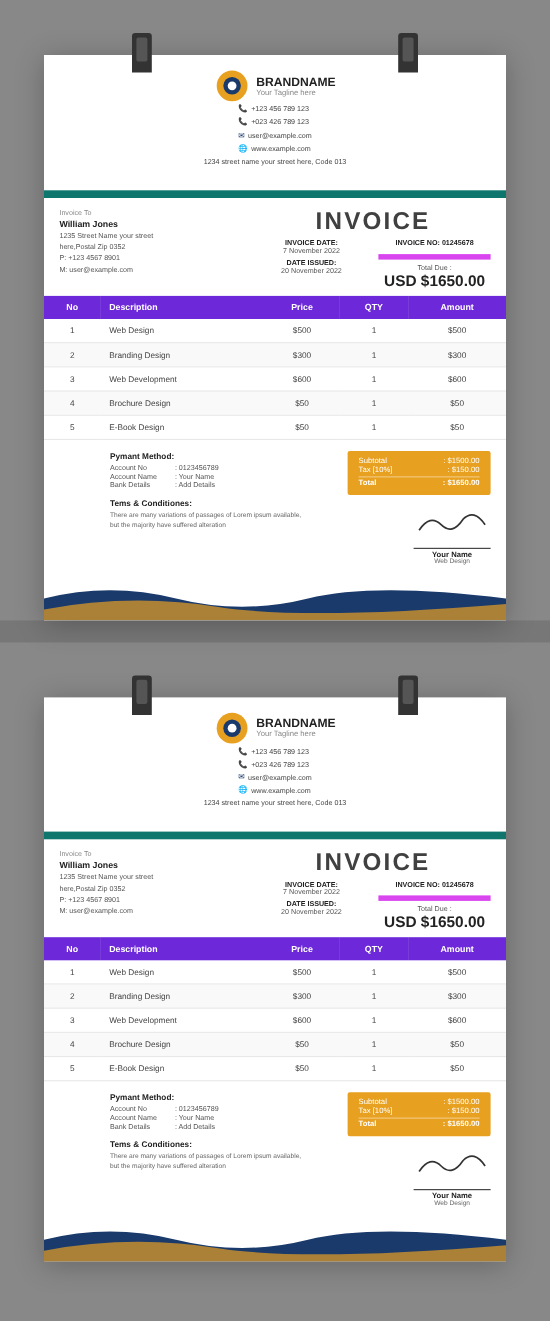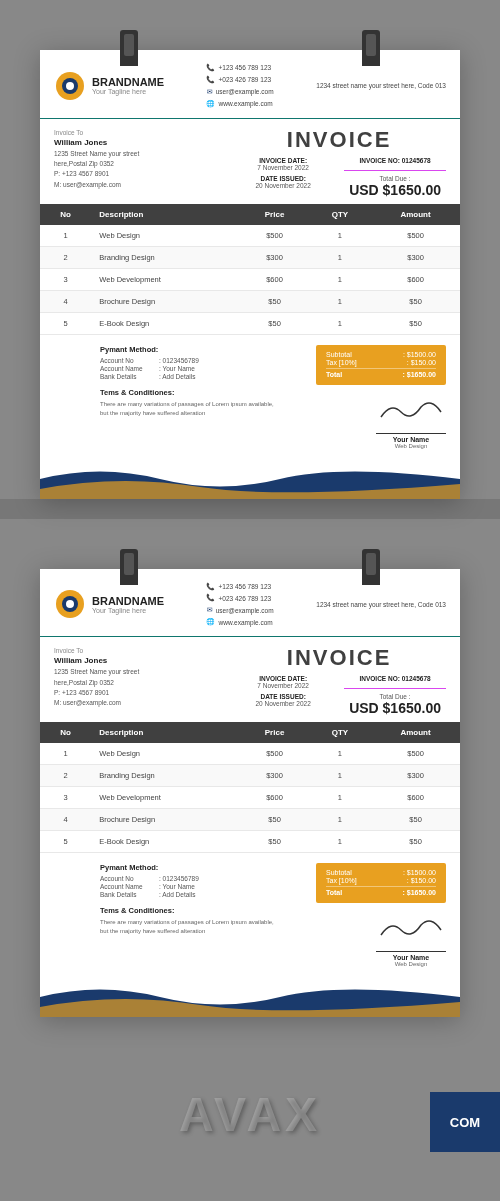--- a/index.html
+++ b/index.html
@@ -48,25 +48,26 @@
       background: #555;
       border-radius: 2px;
       top: 4px;
       left: 4px;
     }
     .clip-left { left: 80px; }
     .clip-right { right: 80px; }
 
     
     .invoice-header {
-      padding: 12px 14px 8px 14px;
+      padding: 12px 14px 20px 14px;
       display: flex;
       align-items: center;
       justify-content: space-between;
-      border-bottom: 1px solid #0f766e;
+      border-bottom: 7px solid #0f766e;
+      flex-direction: column;
     }
 
     .brand-area {
       display: flex;
       align-items: center;
       gap: 6px;
     }
 
     .brand-logo {
       width: 32px;
@@ -162,42 +163,42 @@
       color: #222;
       font-size: 6.5px;
     }
     .meta-value {
       color: #555;
       font-size: 6.5px;
     }
 
     .total-due-section {
       margin-top: 6px;
-      border-top: 1px solid #d946ef;
+      border-top: 5px solid #d946ef;
       padding-top: 4px;
     }
     .total-due-label {
       font-size: 6.5px;
       color: #555;
     }
     .total-due-amount {
       font-size: 14px;
       font-weight: bold;
       color: #222;
     }
 
     
     .invoice-table {
       width: 100%;
       border-collapse: collapse;
       font-size: 7.5px;
     }
 
     .invoice-table thead tr {
-      background: #404040;
+      background: #6d28d9;
       color: #fff;
     }
 
     .invoice-table thead th {
       padding: 6px 8px;
       text-align: center;
       font-size: 8px;
       font-weight: bold;
     }
 

